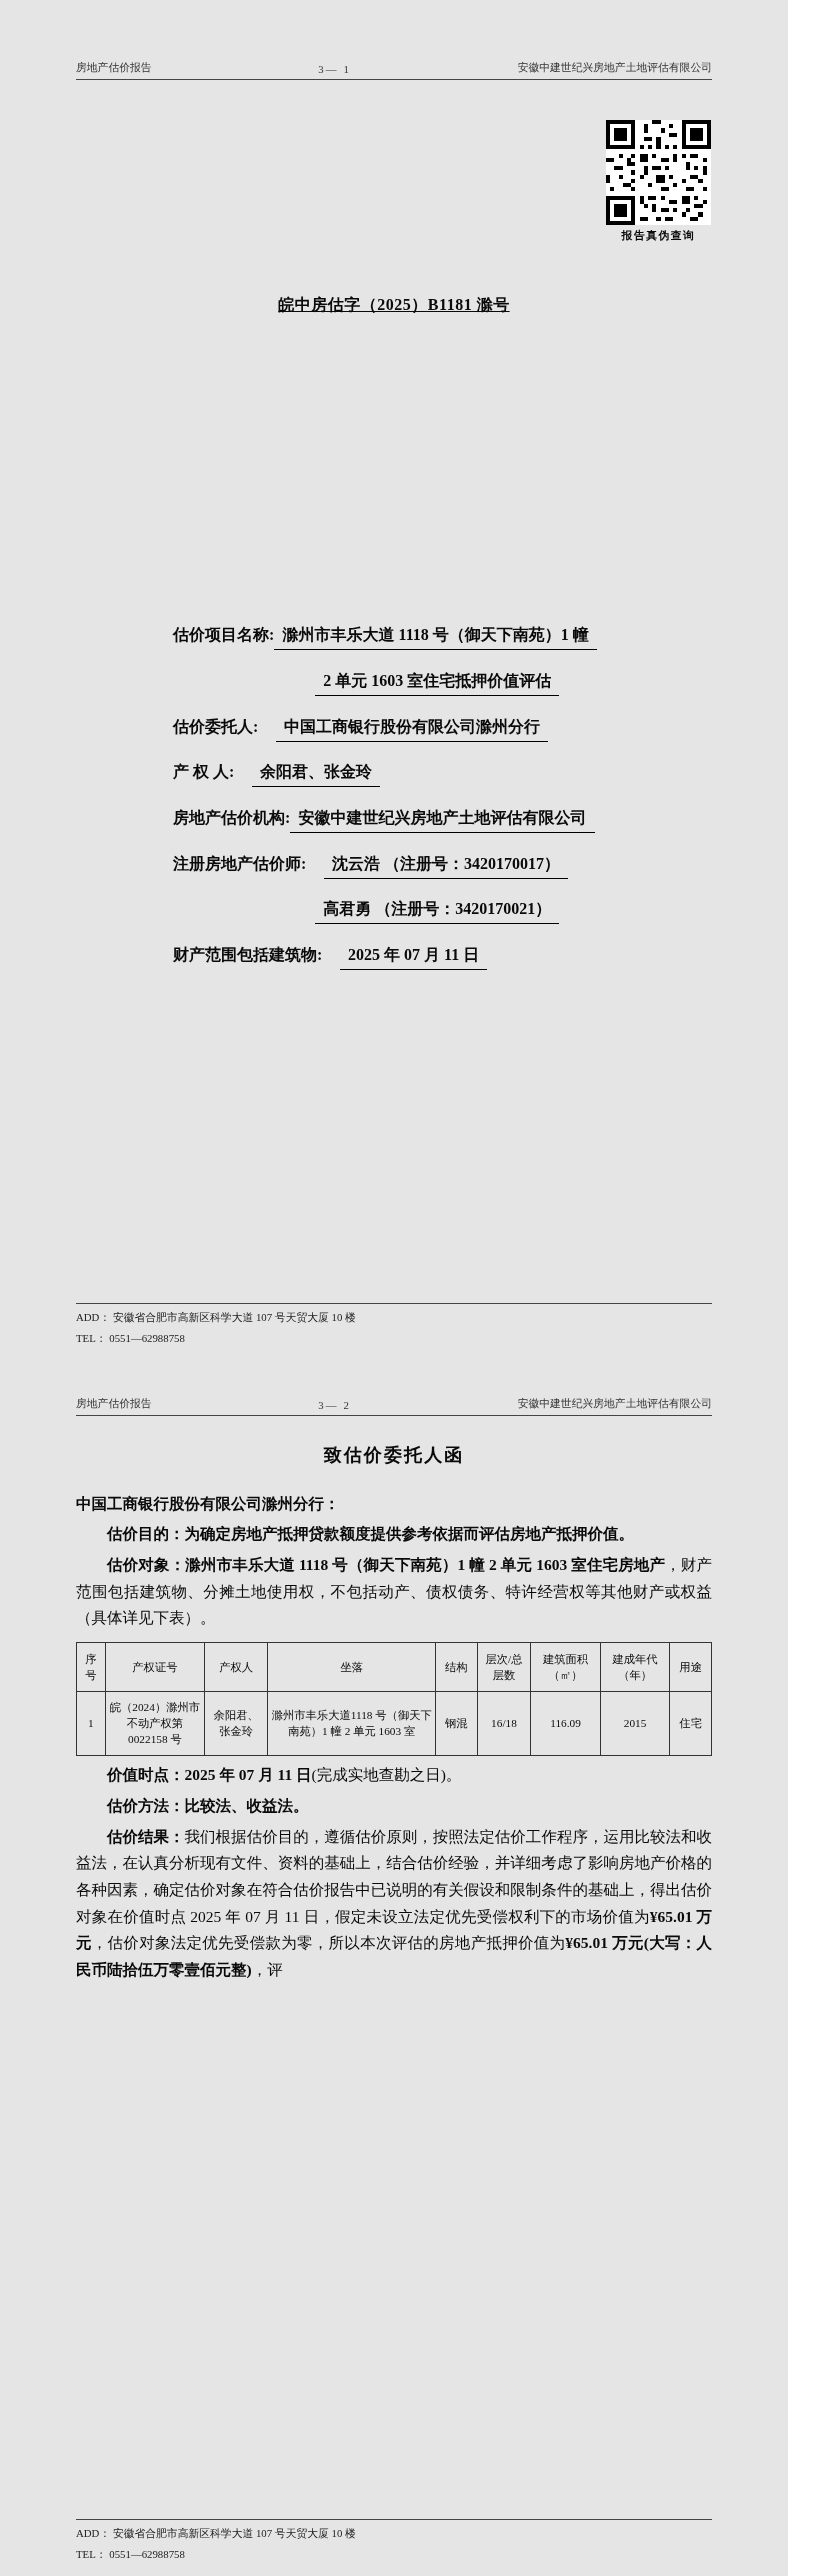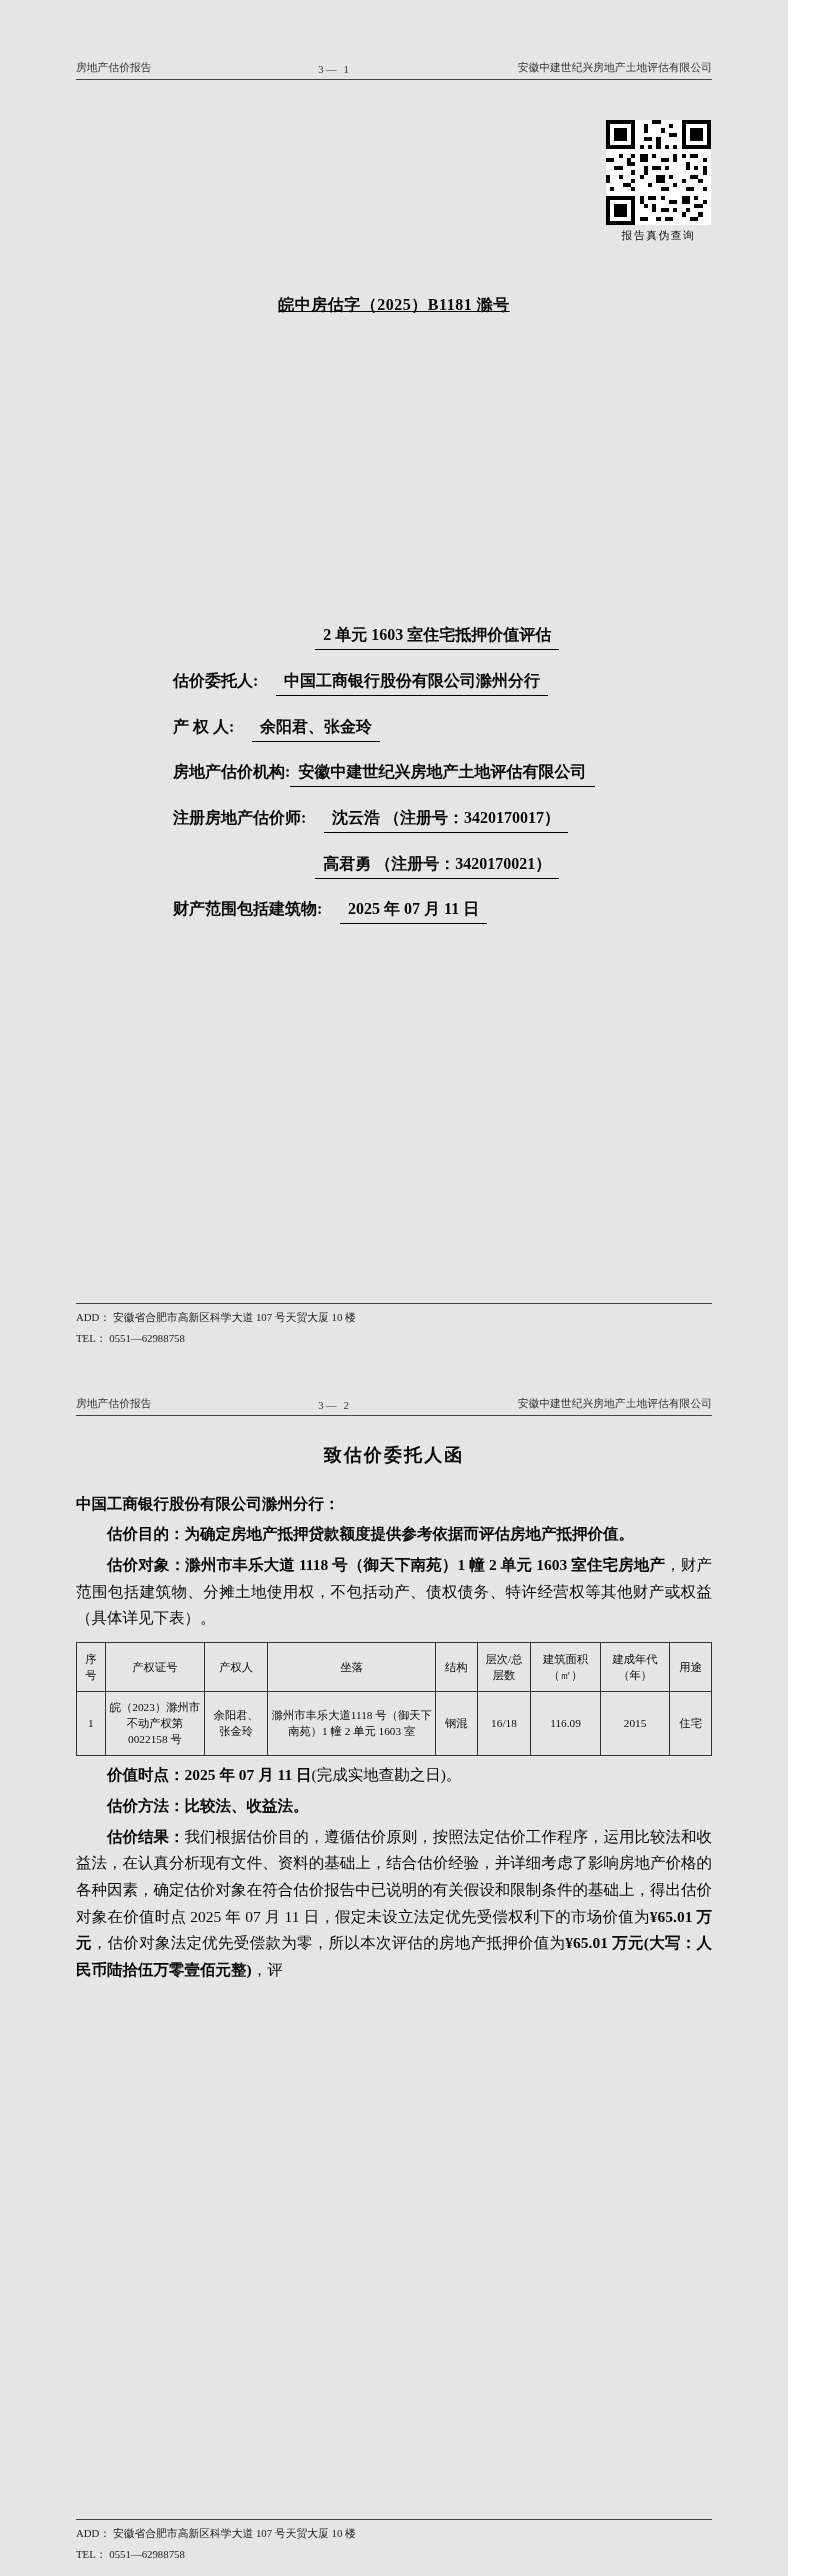--- a/index.html
+++ b/index.html
@@ -23,21 +23,21 @@
   .p2 .hdr, .p3 .hdr { margin-top:27px; }
   .hdr .h-c { letter-spacing:2.1px; }
   .ftr {
     margin:auto 76px 21.6px; border-top:1px solid #444; padding-top:3px;
     font-size:10.8px; color:#222; line-height:1.9;
   }
 
   
   .qr-wrap { align-self:flex-end; margin:40px 77px 0 0; width:105px; text-align:center; }
   .qr-wrap svg { display:block; width:105px; height:105px; }
-  .qr-caption { margin-top:4.1px; font-size:10.8px; font-weight:normal; letter-spacing:1.5px; }
+  .qr-caption { margin-top:4.1px; font-size:10.8px; font-weight:bold; letter-spacing:1.5px; }
   .main-title { margin-top:8.2px; text-align:center; font-size:32px; font-weight:bold; letter-spacing:7.2px; }
   .doc-no { margin-top:52px; text-align:center; font-size:16px; font-weight:bold; letter-spacing:0.5px;text-decoration:underline; }
   .info-block { margin:309px 62px 0 173px; font-size:16px; font-weight:bold; }
   .info-row { display:flex; align-items:baseline; margin-bottom:20.6px; white-space:nowrap; }
   .info-row .lbl { flex:none; }
   .info-row .val { display:inline-block; border-bottom:1px solid #000; padding:0 8.2px 3.1px; }
   .info-row .gap { margin-left:17.5px; }
   .info-row.cont { margin-left:142px; }
 
   
@@ -146,20 +146,24 @@
           <rect x="20" y="23" width="2" height="1"></rect>
           <rect x="22" y="22" width="1" height="1"></rect>
       </g>
     </svg>
     <div class="qr-caption">报告真伪查询</div>
   </div>
 
   <div class="doc-no">皖中房估字（2025）B1181 滁号</div>
 
   <div class="info-block">
+    <div class="info-row">
+      <span class="lbl">估价项目名称:</span>
+      <span class="val">滁州市丰乐大道 1118 号（御天下南苑）1 幢</span>
+    </div>
     <div class="info-row cont">
       <span class="val">2 单元 1603 室住宅抵押价值评估</span>
     </div>
     <div class="info-row">
       <span class="lbl">估价委托人:</span>
       <span class="val gap">中国工商银行股份有限公司滁州分行</span>
     </div>
     <div class="info-row">
       <span class="lbl">产 权 人:</span>
       <span class="val gap">余阳君、张金玲</span>
@@ -222,21 +226,21 @@
         <th>产权人</th>
         <th>坐落</th>
         <th>结构</th>
         <th>层次/总层数</th>
         <th>建筑面积（㎡）</th>
         <th>建成年代（年）</th>
         <th>用途</th>
       </tr>
       <tr>
         <td>1</td>
-        <td>皖（2023）滁州市不动产权第0022158 号</td>
+        <td>皖（2024）滁州市不动产权第0022158 号</td>
         <td>余阳君、张金玲</td>
         <td>滁州市丰乐大道1118 号（御天下南苑）1 幢 2 单元 1603 室</td>
         <td>钢混</td>
         <td>16/18</td>
         <td>116.09</td>
         <td>2015</td>
         <td>住宅</td>
       </tr>
     </tbody>
       </table>

